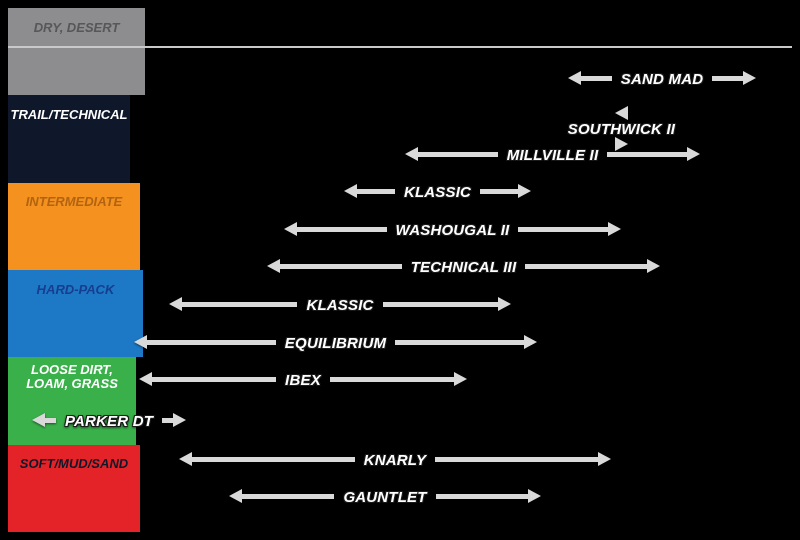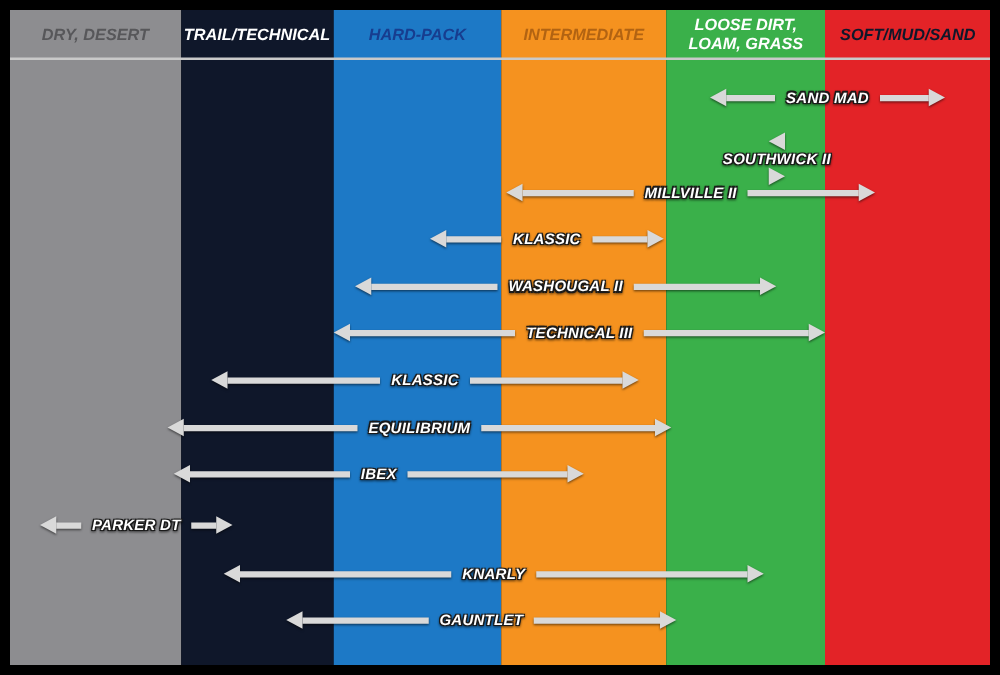--- a/index.html
+++ b/index.html
@@ -5,21 +5,21 @@
   * { margin: 0; padding: 0; box-sizing: border-box; }
   html, body { width: 800px; height: 540px; background: #000; }
   body { font-family: "Liberation Sans", sans-serif; position: relative; overflow: hidden; }
 
   .frame {
     position: absolute; inset: 0;
     width: 800px; height: 540px;
     background: #000;
     padding: 8px;
   }
-  .columns { display: flex; height: 100%; width: 100%; }
+  .columns { display: flex; height: 100%; width: 100%; flex-direction: column; }
   .col { height: 100%; position: relative; }
   .col-header {
     height: 40px;
     display: flex; align-items: center; justify-content: center;
     text-align: center;
     font-weight: bold; font-style: italic;
     font-size: 13px; line-height: 1.12;
     text-transform: uppercase;
     padding: 0 3px;
   }
@@ -35,42 +35,42 @@
     filter: drop-shadow(0 1px 1px rgba(0,0,0,0.55));
   }
   .line { flex: 1; height: 5px; background: #d9d9d9; min-width: 6px; }
   .head { width: 0; height: 0; border-top: 7px solid transparent; border-bottom: 7px solid transparent; flex: 0 0 auto; }
   .head-left  { border-right: 13px solid #d9d9d9; }
   .head-right { border-left: 13px solid #d9d9d9; }
   .lbl {
     padding: 0 9px;
     color: #fff;
     font-weight: bold; font-style: italic;
-    font-size: 12px;
+    font-size: 15px;
     white-space: nowrap;
     letter-spacing: 0.2px;
     text-shadow: 1px 1px 0 #1a1a1a, -1px 1px 0 #1a1a1a, 1px -1px 0 #1a1a1a, -1px -1px 0 #1a1a1a;
   }
 </style>
 </head>
 <body>
 
 <div class="frame">
   <div class="columns">
       <div class="col" style="background: rgb(141, 141, 144); width: 137px;">
         <div class="col-header" style="color: rgb(87, 87, 90);">DRY, DESERT</div>
       </div>
       <div class="col" style="background: #0f172a; width: 122px;">
         <div class="col-header" style="color: rgb(255, 255, 255);">TRAIL/TECHNICAL</div>
       </div>
+      <div class="col" style="background: rgb(245, 146, 31); width: 132px;">
+        <div class="col-header" style="color: rgb(178, 99, 18);">INTERMEDIATE</div>
+      </div>
       <div class="col" style="background: rgb(29, 121, 198); width: 135px;">
         <div class="col-header" style="color: rgb(23, 61, 143);">HARD-PACK</div>
-      </div>
-      <div class="col" style="background: rgb(245, 146, 31); width: 132px;">
-        <div class="col-header" style="color: rgb(178, 99, 18);">INTERMEDIATE</div>
       </div>
       <div class="col" style="background: rgb(58, 176, 74); width: 128px;">
         <div class="col-header" style="color: rgb(255, 255, 255);">LOOSE DIRT, LOAM, GRASS</div>
       </div>
       <div class="col" style="background: rgb(227, 35, 39); width: 132px;">
         <div class="col-header" style="color: #0f172a;">SOFT/MUD/SAND</div>
       </div>
     </div>
   <div class="separator"></div>
 </div>

